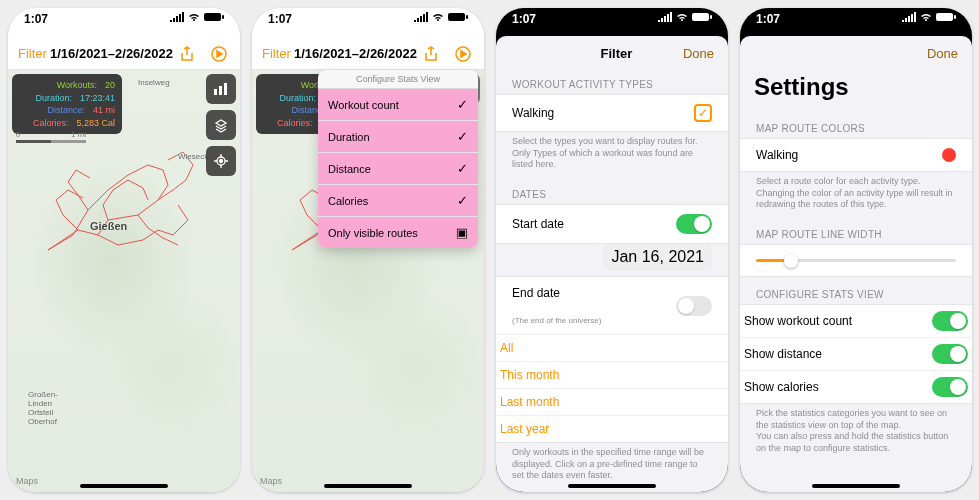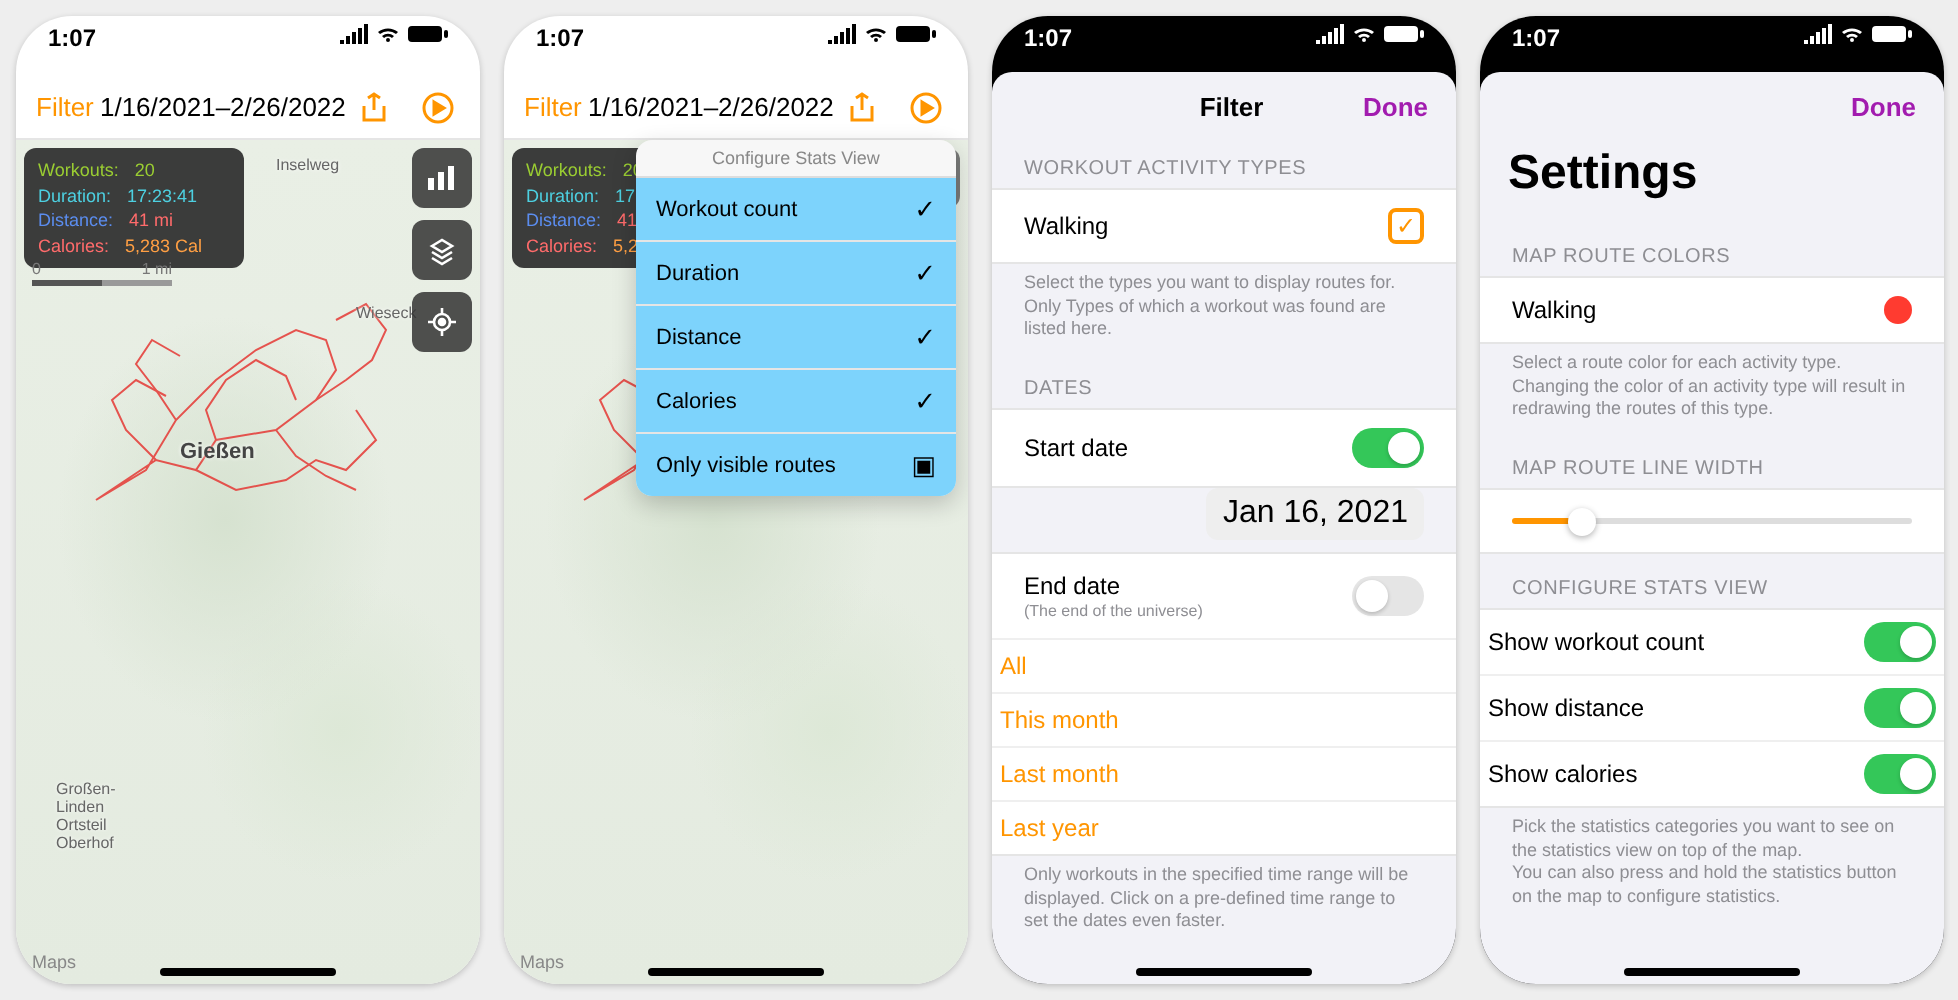--- a/index.html
+++ b/index.html
@@ -3,64 +3,64 @@
 <meta charset="utf-8">
 <style>
 *{box-sizing:border-box;margin:0;padding:0;font-family:-apple-system,BlinkMacSystemFont,"Helvetica Neue",sans-serif}
 body{background:#eee;display:flex;gap:12px;padding:8px;font-size:11px}
 .phone{width:232px;height:484px;background:#fff;border-radius:28px;overflow:hidden;position:relative;flex-shrink:0;box-shadow:0 1px 3px rgba(0,0,0,.2)}
 .phone.notch::before{content:"";position:absolute;top:0;left:50%;transform:translateX(-50%);width:100px;height:20px;background:#000;border-radius:0 0 14px 14px;z-index:20}
 .statusbar{height:30px;display:flex;justify-content:space-between;align-items:flex-start;padding:4px 16px 0;font-weight:600;font-size:12px;position:relative;z-index:21}
 .status-icons{display:flex;gap:3px;align-items:center}
 .navbar{height:32px;display:flex;justify-content:space-between;align-items:center;padding:0 10px;background:#fff;border-bottom:1px solid #e5e5e5}
 .nav-left,.nav-right{display:flex;gap:10px;align-items:center;color:#ff9500;font-size:13px}
-.nav-title{font-size:13px;font-weight:400;color:#000}
+.nav-title{font-size:13px;font-weight:700;color:#000}
 .icon-btn{width:22px;height:22px;display:flex;align-items:center;justify-content:center}
 
 
 .map{position:absolute;top:62px;bottom:0;left:0;right:0;background:#e9efe5;overflow:hidden}
 .map::before{content:"";position:absolute;inset:0;background:
   radial-gradient(ellipse 60% 40% at 45% 45%,#d6e2d0 0%,transparent 60%),
   radial-gradient(ellipse 50% 30% at 70% 70%,#dde8d7 0%,transparent 60%),
   linear-gradient(#e9efe5,#e4ebe0)}
 .routes{position:absolute;inset:0}
 .city-label{position:absolute;font-size:11px;color:#666;text-shadow:0 0 2px #fff}
 .maps-credit{position:absolute;bottom:6px;left:8px;font-size:9px;color:#888}
 .stats-box{position:absolute;top:4px;left:4px;background:rgba(40,40,40,.9);border-radius:6px;padding:5px 7px;font-size:9px;line-height:1.4;min-width:110px}
-.stats-box .row{display:flex;justify-content:flex-start;gap:8px}
+.stats-box .row{display:flex;justify-content:flex-end;gap:8px}
 .k-workouts{color:#9acd32}.v-workouts{color:#9acd32}
 .k-duration{color:#4dd0e1}.v-duration{color:#4dd0e1}
 .k-distance{color:#5b8def}.v-distance{color:#ff6b6b}
 .k-calories{color:#ff6b6b}.v-calories{color:#ff9f43}
 .map-tools{position:absolute;top:4px;right:4px;display:flex;flex-direction:column;gap:6px}
 .tool{width:30px;height:30px;background:rgba(50,50,50,.85);border-radius:6px;display:flex;align-items:center;justify-content:center;color:#fff}
 .scale{position:absolute;top:60px;left:8px;font-size:8px;color:#777}
 .scale .bar{width:70px;height:3px;background:linear-gradient(90deg,#555 50%,#999 50%);margin-top:1px}
 
 
 .popover{position:absolute;top:62px;right:6px;width:160px;background:#f7f7f7;border-radius:8px;box-shadow:0 4px 12px rgba(0,0,0,.2);z-index:10;font-size:11px}
 .popover-header{text-align:center;padding:4px 0;color:#888;font-size:9px;border-bottom:1px solid #ddd}
-.popover-row{display:flex;justify-content:space-between;align-items:center;padding:8px 10px;border-bottom:1px solid #e5e5e5;background:#7dd3fc}
+.popover-row{display:flex;justify-content:space-between;align-items:center;padding:8px 10px;border-bottom:1px solid #e5e5e5;background:#f9a8d4}
 .popover-row:last-child{border-bottom:none;border-radius:0 0 8px 8px}
 .check{font-size:13px}
 
 
 .sheet{position:absolute;top:28px;bottom:0;left:0;right:0;background:#f2f2f7;border-radius:10px 10px 0 0;overflow-y:hidden}
 .sheet-nav{display:flex;justify-content:space-between;align-items:center;padding:10px 14px 6px;font-size:13px}
 .sheet-title{font-weight:600}
-.sheet-done{color:#a21caf;font-weight:700}
+.sheet-done{color:#a16207;font-weight:400}
 .big-title{font-size:24px;font-weight:700;padding:6px 14px 10px}
 .section-header{font-size:10px;color:#8e8e93;padding:12px 16px 4px;text-transform:uppercase;letter-spacing:.3px}
 .section-footer{font-size:9px;color:#8e8e93;padding:4px 16px 6px;line-height:1.3}
 .cell-group{background:#fff;margin:0;border-top:1px solid #e5e5e5;border-bottom:1px solid #e5e5e5}
 .cell{display:flex;justify-content:space-between;align-items:center;padding:9px 16px;font-size:12px;border-bottom:1px solid #efefef}
 .cell:last-child{border-bottom:none}
 .cell.orange{color:#ff9500}
 .cell.small{padding:6px 4px}
-.sub{color:#8e8e93;font-size:8px;display:block;margin-top:1px}
+.sub{color:#8e8e93;font-size:8px;display:block;margin-top:16px}
 .toggle{width:36px;height:20px;background:#34c759;border-radius:10px;position:relative}
 .toggle.off{background:#e5e5e5}
 .toggle::after{content:"";position:absolute;top:2px;right:2px;width:16px;height:16px;background:#fff;border-radius:50%;box-shadow:0 1px 2px rgba(0,0,0,.2)}
 .toggle.off::after{right:auto;left:2px}
 .checkbox{width:18px;height:18px;border:2px solid #ff9500;border-radius:4px;display:flex;align-items:center;justify-content:center;color:#ff9500;font-size:12px}
 .datepicker{background:#eee;border-radius:6px;padding:4px 8px;font-size:16px;margin:0 16px 6px auto;width:fit-content}
 .colordot{width:14px;height:14px;border-radius:50%;background:#ff3b30}
 .slider{height:3px;background:linear-gradient(90deg,#ff9500 15%,#ddd 15%);border-radius:2px;margin:10px 16px;position:relative}
 .slider::after{content:"";position:absolute;top:-5px;left:14%;width:14px;height:14px;background:#fff;border-radius:50%;box-shadow:0 1px 3px rgba(0,0,0,.3)}
 .home-ind{position:absolute;bottom:4px;left:50%;transform:translateX(-50%);width:88px;height:4px;background:#000;border-radius:2px;z-index:30}

